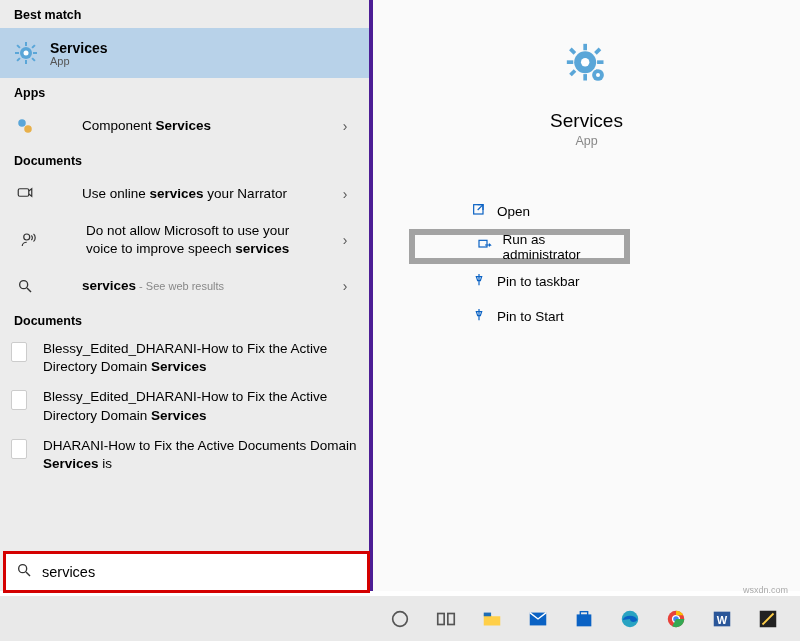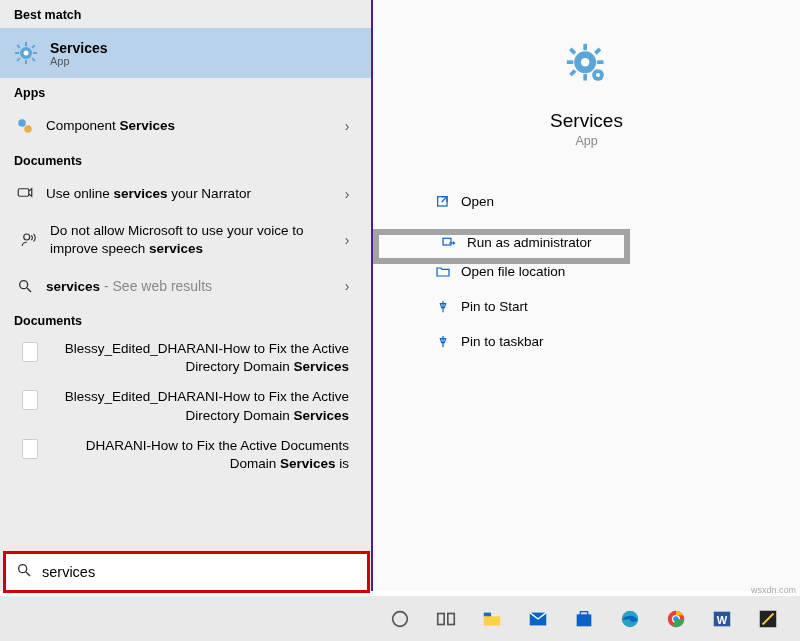--- a/index.html
+++ b/index.html
@@ -1,63 +1,63 @@
 <!DOCTYPE html>
 <html><head>
 <meta charset="utf-8">
 <style>
   * { box-sizing: border-box; margin: 0; padding: 0; font-family: "Segoe UI", Arial, sans-serif; }
   body { width: 800px; height: 641px; background: #fff; overflow: hidden; position: relative; }
 
-  .search-panel { position: absolute; left: 0; top: 0; width: 373px; height: 591px; background: #ececec; border-right: 2px solid #4c1d95; overflow: hidden; }
+  .search-panel { position: absolute; left: 0; top: 0; width: 373px; height: 591px; background: #ececec; border-right: 4px solid #4c1d95; overflow: hidden; }
   .detail-panel { position: absolute; left: 373px; top: 0; width: 427px; height: 591px; background: #fafafa; }
 
   .section-header { font-size: 12.5px; font-weight: 600; padding: 8px 14px 6px 14px; color: #000; }
 
   .best-match { background: #b8d2e9; display: flex; align-items: center; height: 50px; padding-left: 14px; }
   .best-match .gear { width: 24px; height: 24px; margin-right: 12px; }
   .best-match .title { font-size: 14px; font-weight: 600; color: #000; }
   .best-match .sub { font-size: 11px; color: #555; margin-top: -1px; }
 
-  .row { display: flex; align-items: center; height: 40px; padding: 0 14px; cursor: default; }
+  .row { display: flex; align-items: center; height: 40px; padding: 0 14px; cursor: default; gap: 36px; }
   .row .ricon { width: 22px; display: flex; justify-content: center; margin-right: 10px; flex: 0 0 22px; color: #333; }
   .row .rlabel { flex: 1; font-size: 13.5px; color: #000; line-height: 1.3; }
-  .row .rlabel .dim { color: #888; font-size: 14px; }
+  .row .rlabel .dim { color: #888; font-size: 11px; }
   .row .chev { width: 20px; color: #555; font-size: 14px; text-align: center; }
   .row.tall { height: 52px; padding-left: 18px; }
   .row.tall .rlabel { padding-right: 6px; }
   b { font-weight: 600; }
 
-  .doc-row { display: flex; align-items: flex-start; padding: 6px 22px; text-align: right; }
+  .doc-row { display: flex; align-items: flex-start; padding: 6px 11px; }
   .doc-row .ricon { width: 22px; margin-right: 10px; flex: 0 0 22px; margin-top: 2px; }
   .doc-row .rlabel { font-size: 13.5px; color: #000; line-height: 1.35; }
   .doc-icon { width: 16px; height: 20px; border: 1px solid #ccc; border-radius: 2px; background: #fff; }
 
   
   .hero { display: flex; flex-direction: column; align-items: center; padding-top: 42px; }
   .hero .big-gear { width: 44px; height: 44px; }
   .hero-title { font-size: 19px; font-weight: 400; color: #000; margin-top: 24px; }
   .hero-sub { font-size: 12.5px; color: #888; margin-top: 2px; }
 
   .actions { margin-top: 46px; }
-  .act-row { display: flex; height: 35px; padding-left: 62px; }
+  .act-row { display: flex; align-items: center; height: 35px; padding-left: 62px; margin-left: 36px; }
   .act-row .aicon { width: 26px; color: #0a62c4; font-size: 14px; }
   .act-row .alabel { font-size: 13.5px; color: #000; }
   .hl { border: 6px solid #a3a3a3; margin-right: 170px; }
 
   
   .search-bar { position: absolute; left: 3px; bottom: 48px; width: 367px; height: 42px; border: 3px solid #d40000; background: #fff; display: flex; align-items: center; padding-left: 10px; }
   .search-bar .sicon { width: 20px; color: #333; }
   .search-bar input { border: none; outline: none; font-size: 14.5px; flex: 1; background: transparent; padding-left: 6px; }
 
   .taskbar { position: absolute; left: 0; bottom: 0; width: 800px; height: 45px; background: #e9e9e9; display: flex; align-items: center; padding-left: 380px; gap: 6px; }
   .tb { width: 40px; height: 40px; display: flex; align-items: center; justify-content: center; }
   .tb svg { width: 22px; height: 22px; }
 
-  .watermark { position: absolute; right: 4px; bottom: 46px; font-size: 9px; color: #aaa; }
+  .watermark { position: absolute; right: 12px; bottom: 46px; font-size: 9px; color: #aaa; }
 
   
   .svg-gear { fill: #5aa6d8; }
 </style>
 </head>
 <body>
 
 <div class="search-panel">
 
   <div class="section-header">Best match</div>
@@ -184,37 +184,31 @@
     </div>
     <div class="act-row hl">
       <span class="aicon"><svg width="16" height="16" viewBox="0 0 24 24" fill="none" stroke="#0a62c4" stroke-width="1.8">
             <rect x="3" y="5" width="12" height="10"></rect>
             <path d="M12 12h8l-2-2m2 2-2 2"></path>
           </svg></span>
       <span class="alabel">Run as administrator</span>
     </div>
     <div class="act-row">
       <span class="aicon"><svg width="16" height="16" viewBox="0 0 24 24" fill="none" stroke="#0a62c4" stroke-width="1.8">
-            <path d="M3 6h6l2 2h10v10H3z"></path>
-          </svg></span>
-      <span class="alabel">Open file location</span>
-    </div>
-    <div class="act-row">
-      <span class="aicon"><svg width="16" height="16" viewBox="0 0 24 24" fill="none" stroke="#0a62c4" stroke-width="1.8">
             <path d="M12 3v10M8 7h8l-2 6H10z"></path>
             <line x1="12" y1="13" x2="12" y2="20"></line>
           </svg></span>
-      <span class="alabel">Pin to Start</span>
+      <span class="alabel">Pin to taskbar</span>
     </div>
     <div class="act-row">
       <span class="aicon"><svg width="16" height="16" viewBox="0 0 24 24" fill="none" stroke="#0a62c4" stroke-width="1.8">
             <path d="M12 3v10M8 7h8l-2 6H10z"></path>
             <line x1="12" y1="13" x2="12" y2="20"></line>
           </svg></span>
-      <span class="alabel">Pin to taskbar</span>
+      <span class="alabel">Pin to Start</span>
     </div>
   </div>
 </div>
 
 <div class="search-bar">
   <span class="sicon"><svg width="16" height="16" viewBox="0 0 24 24" fill="none" stroke="#333" stroke-width="2">
         <circle cx="10" cy="10" r="6"></circle>
         <line x1="15" y1="15" x2="21" y2="21"></line>
       </svg></span>
   <input type="text" value="services" style="">

